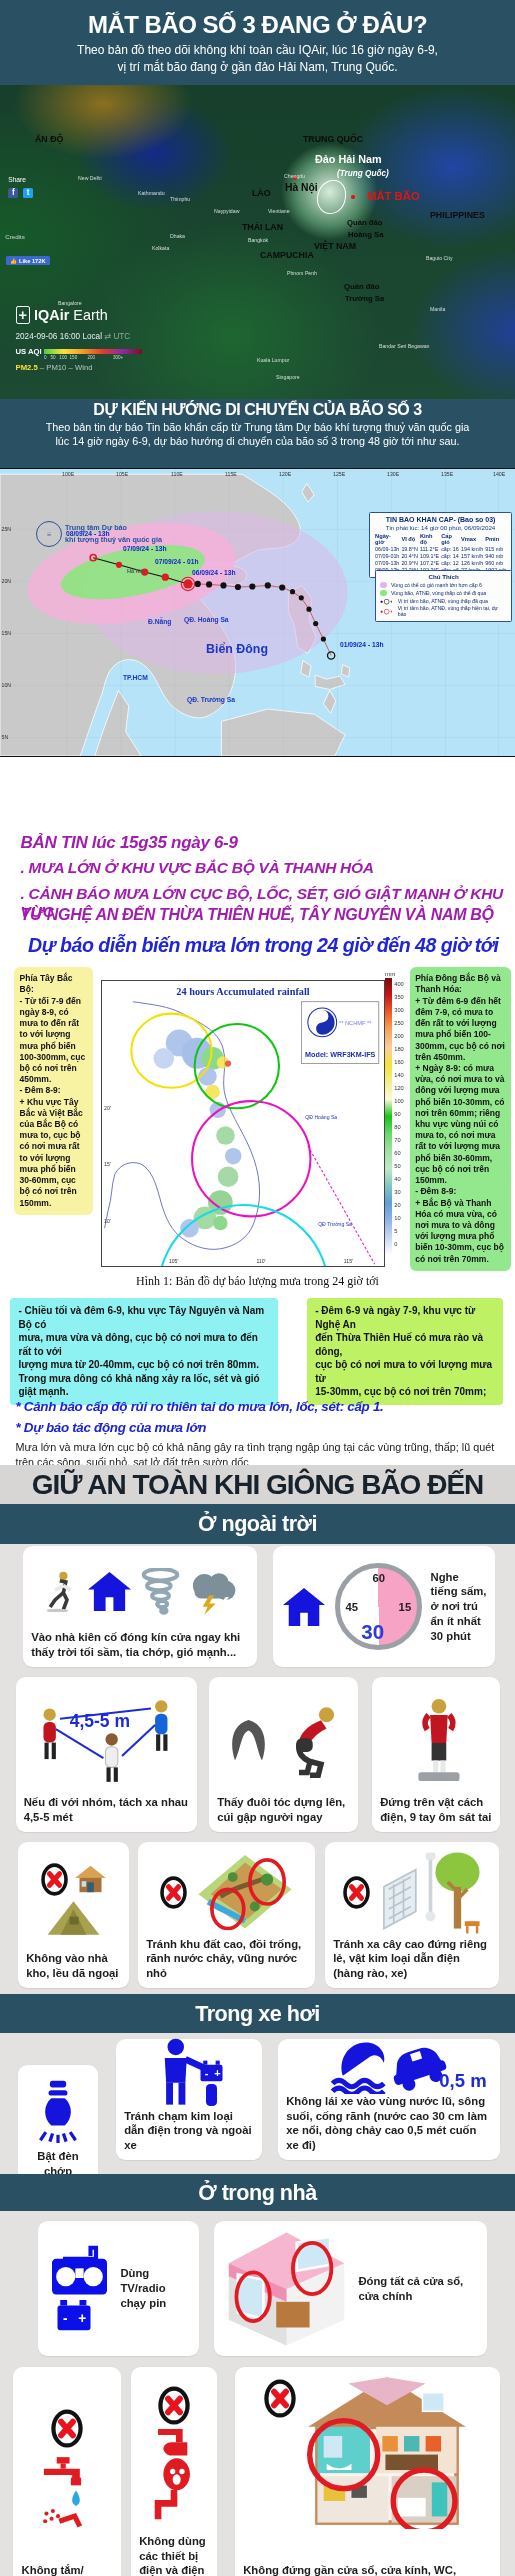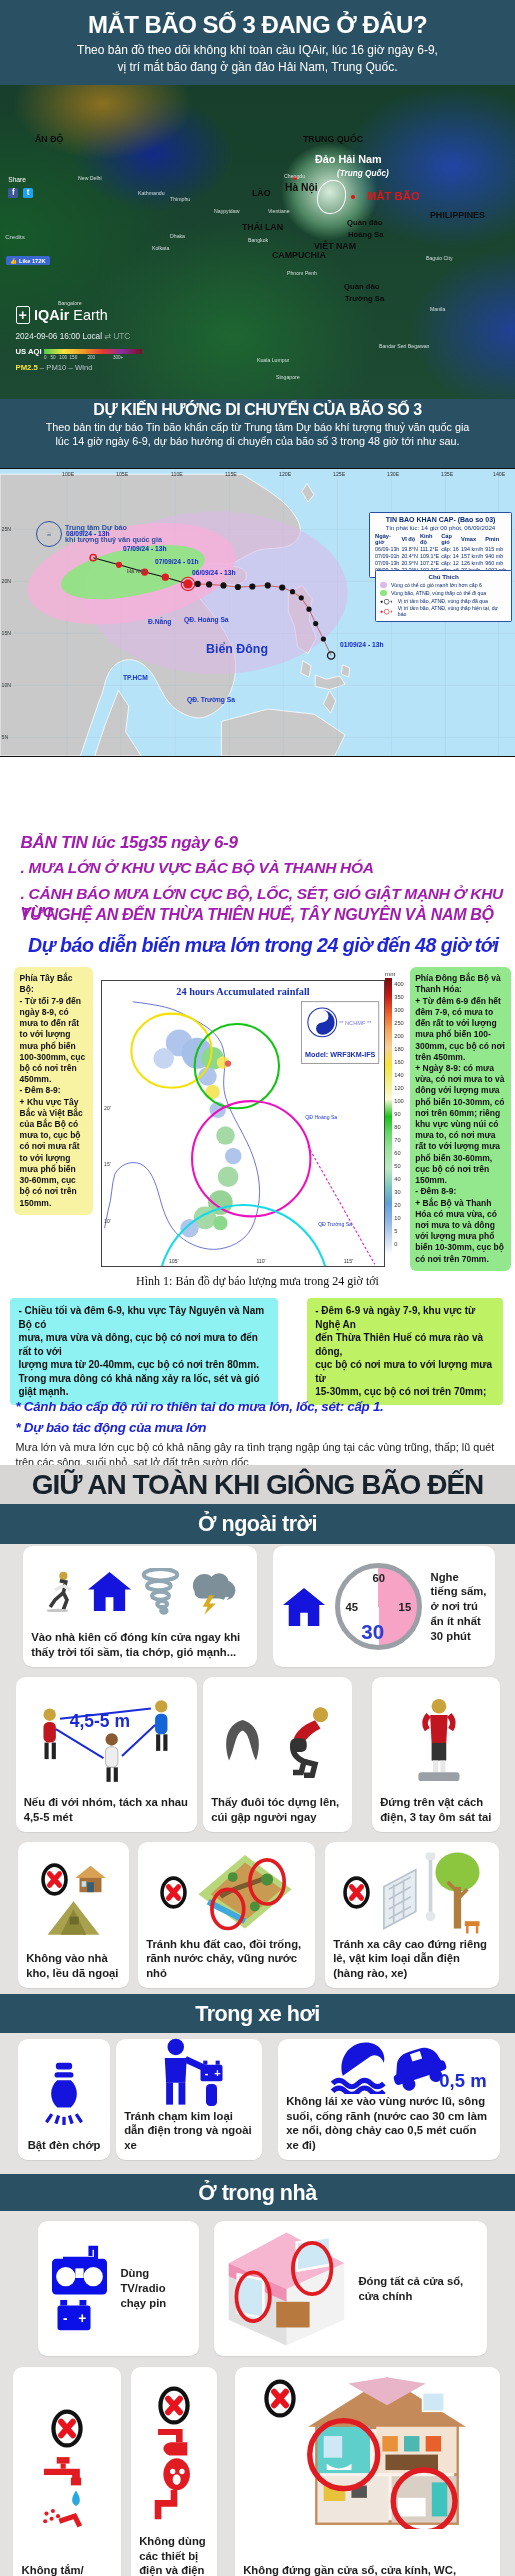--- a/index.html
+++ b/index.html
@@ -87,21 +87,21 @@
     <div style="position:absolute;left:293px;top:91px;width:4.1px;height:4.1px;border-radius:50%;background:#e31414;"></div>
     <div class="country" style="left:285px;top:97px;font-size:10.3px;">Hà Nội</div>
     <div class="country" style="left:252px;top:103px;">LÀO</div>
     <div style="position:absolute;left:351px;top:110px;width:3.6px;height:3.6px;border-radius:50%;background:#e31414;"></div>
     <div style="position:absolute;left:367px;top:105px;color:#e31414;font-weight:800;font-size:11.3px;">MẮT BÃO</div>
     <div class="country" style="left:430px;top:125px;">PHILIPPINES</div>
     <div class="country" style="left:242px;top:137px;">THÁI LAN</div>
     <div class="country" style="left:347px;top:133px;font-size:7.7px;">Quần đảo</div>
     <div class="country" style="left:348px;top:145px;font-size:7.7px;">Hoàng Sa</div>
     <div class="country" style="left:314px;top:156px;">VIỆT NAM</div>
-    <div class="country" style="left:272px;top:165px;">CAMPUCHIA</div>
+    <div class="country" style="left:260px;top:165px;">CAMPUCHIA</div>
     <div class="country" style="left:344px;top:197px;font-size:7.7px;">Quần đảo</div>
     <div class="country" style="left:345px;top:209px;font-size:7.7px;">Trường Sa</div>
 
     <div class="city" style="left:78px;top:90px;">New Delhi</div>
     <div class="city" style="left:138px;top:105px;">Kathmandu</div>
     <div class="city" style="left:170px;top:111px;">Thimphu</div>
     <div class="city" style="left:284px;top:88px;">Chengdu</div>
     <div class="city" style="left:170px;top:148px;">Dhaka</div>
     <div class="city" style="left:152px;top:160px;">Kolkata</div>
     <div class="city" style="left:214px;top:123px;">Naypyidaw</div>
@@ -527,21 +527,21 @@
               <rect x="82" y="69" width="4" height="14" fill="#222"></rect>
             </g>
           <line x1="30" y1="22" x2="118" y2="12" stroke="#1b2bd8" stroke-width="2"></line>
           <line x1="26" y1="32" x2="72" y2="60" stroke="#1b2bd8" stroke-width="2"></line>
           <line x1="122" y1="28" x2="90" y2="58" stroke="#1b2bd8" stroke-width="2"></line>
         </svg>
         <div class="bigblue" style="position:absolute;left:46px;top:27px;font-size:17.5px;">4,5-5 m</div>
       </div>
       <div class="ctext">Nếu đi với nhóm, tách xa nhau 4,5-5 mét</div>
     </div>
-    <div class="card" style="left:203px;width:149px;height:155px;">
+    <div class="card" style="left:209px;width:149px;height:155px;">
       <div class="iconrow">
         <svg width="45" height="49" viewBox="0 0 30 32">
           <path d="M6 30 C2 18 4 6 15 3 C26 6 28 18 24 30 C20 22 20 12 15 10 C10 12 10 22 6 30 Z" fill="#555"></path>
         </svg>
         <svg width="62" height="77" viewBox="0 0 44 56">
           <circle cx="34" cy="10" r="5.5" fill="#caa23c"></circle>
           <path d="M30 14 C20 18 14 24 14 31 L20 33 C24 26 30 22 34 20 Z" fill="#c11620"></path>
           <path d="M14 31 C13 38 17 42 22 44 L20 52 L14 52" fill="none" stroke="#333" stroke-width="4"></path>
           <path d="M22 44 L30 46 L28 54 L22 54" fill="none" stroke="#333" stroke-width="4"></path>
           <rect x="12" y="27" width="12" height="10" rx="4" fill="#333"></rect>
@@ -554,21 +554,21 @@
         <svg width="62" height="88" viewBox="0 0 40 60">
           <circle cx="22" cy="7" r="5" fill="#caa23c"></circle>
           <path d="M16 13 L28 13 L27 32 L17 32 Z" fill="#c11620"></path>
           <path d="M15 13 C12 16 12 20 14 23 M29 13 C32 16 32 20 30 23" stroke="#c11620" stroke-width="4" fill="none"></path>
           <rect x="17" y="32" width="10" height="12" fill="#333"></rect>
           <rect x="18" y="44" width="3.5" height="8" fill="#e8e8e8"></rect>
             <rect x="23" y="44" width="3.5" height="8" fill="#e8e8e8"></rect>
           <rect x="8" y="52" width="28" height="6" rx="2" fill="#9aa0a6"></rect>
         </svg>
       </div>
-      <div class="ctext">Đứng trên vật cách điện, 3 tay ôm sát tai</div>
+      <div class="ctext">Đứng trên vật cách điện, 9 tay ôm sát tai</div>
     </div>
   </div>
 
   <div class="sec" style="top:1842px;height:146px;">
     <div class="card" style="left:18px;width:111px;height:146px;">
       <div class="iconrow" style="flex-direction:column;gap:2.1px;">
         <div style="display:flex;align-items:center;gap:5.2px;">
           <svg width="29" height="33" viewBox="0 0 40 46" class="prohibit">
             <ellipse cx="20" cy="23" rx="16" ry="20" fill="none" stroke="#111" stroke-width="5"></ellipse>
             <path d="M13 15 L27 31 M27 15 L13 31" stroke="#e8131d" stroke-width="7" stroke-linecap="round"></path>
@@ -632,21 +632,21 @@
       </div>
       <div class="ctext">Tránh xa cây cao đứng riêng lẻ, vật kim loại dẫn điện (hàng rào, xe)</div>
     </div>
   </div>
 
   <div class="sec teal" style="top:1994px;height:39px;display:flex;align-items:center;justify-content:center;">
     <div class="band-title" style="font-size:21.6px;">Trong xe hơi</div>
   </div>
 
   <div class="sec" style="top:2039px;height:121px;">
-    <div class="card" style="left:18px;width:92px;height:121px;">
+    <div class="card" style="left:18px;width:80px;height:121px;margin-top:26px;">
       <div class="iconrow">
         <svg width="46" height="67" viewBox="0 0 34 48">
           <rect x="11" y="2" width="12" height="5" rx="2" fill="#1414dd"></rect>
           <rect x="10" y="9" width="14" height="4" rx="2" fill="#1414dd"></rect>
           <path d="M12 15 C6 20 6 30 12 35 L22 35 C28 30 28 20 22 15 Z" fill="#1414dd"></path>
           <g stroke="#1414dd" stroke-width="2.4">
             <line x1="8" y1="40" x2="4" y2="46"></line>
               <line x1="13" y1="41" x2="11" y2="47"></line>
             <line x1="17" y1="42" x2="17" y2="48"></line>
               <line x1="21" y1="41" x2="23" y2="47"></line>

